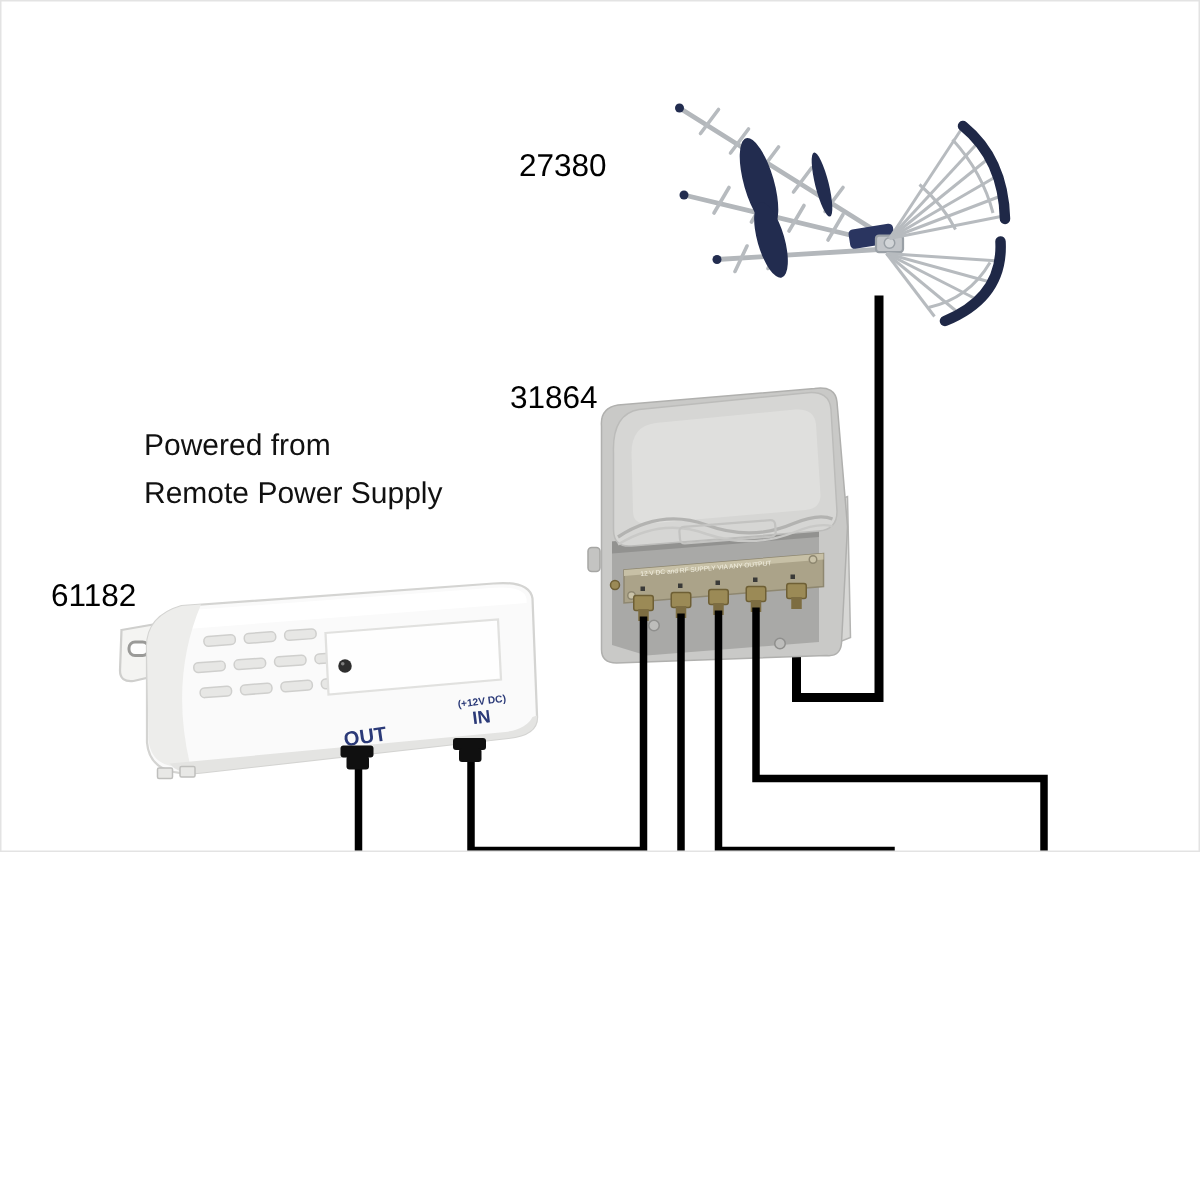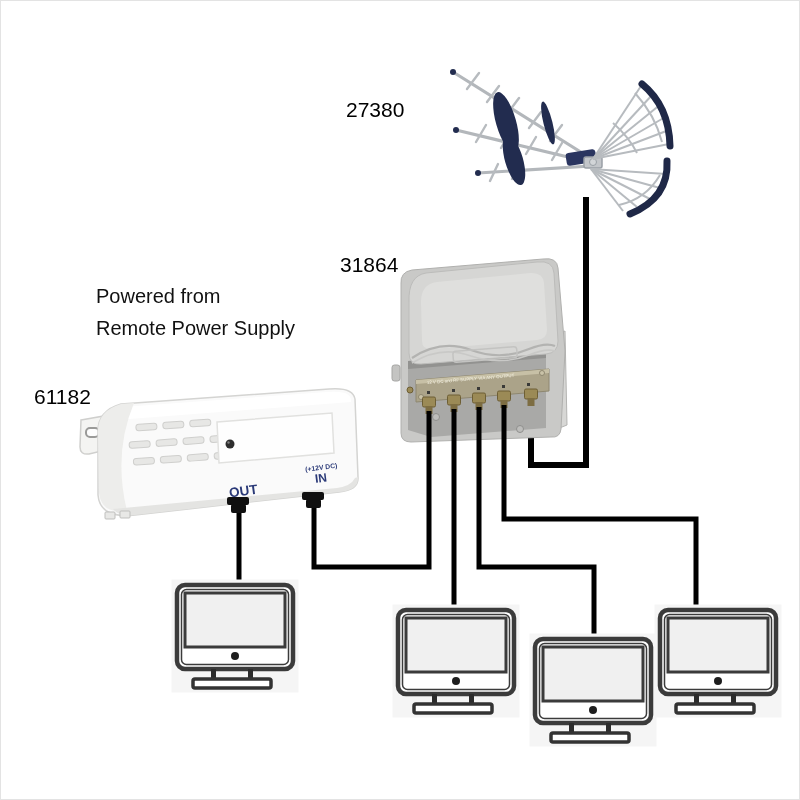--- a/index.html
+++ b/index.html
@@ -1,18 +1,18 @@
 <!DOCTYPE html>
 <html><head>
 <meta charset="utf-8">
 <style>
   html,body{margin:0;padding:0;background:#fff;}
   #canvas{
     position:relative;
-    width:800px;height:800px;
+    width:800px;height:568px;
     box-sizing:border-box;
     background:#ffffff;
     border:1px solid #e3e3e3;
     font-family:"Liberation Sans", sans-serif;
     overflow:hidden;
   }
   svg{display:block}
   text{font-family:"Liberation Sans", sans-serif;}
   .part-label{font-size:21px;fill:#000000;}
   .note-label{font-size:20px;fill:#111111;}

